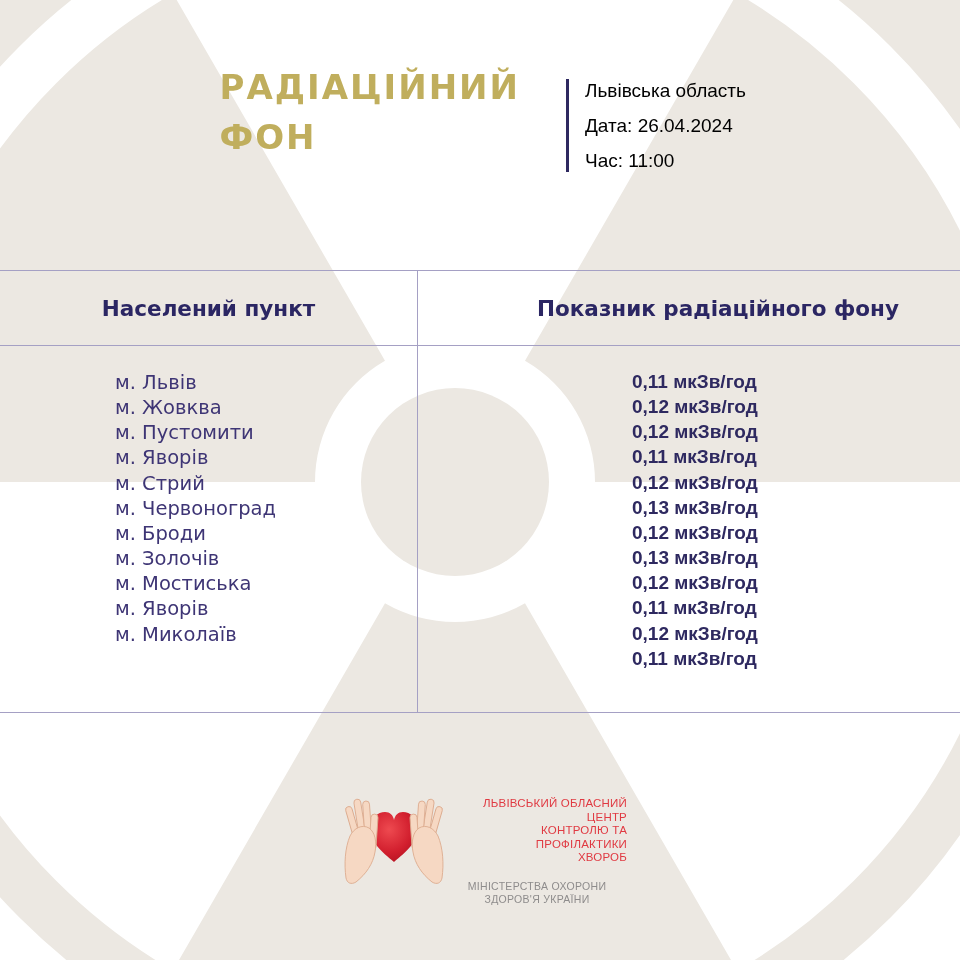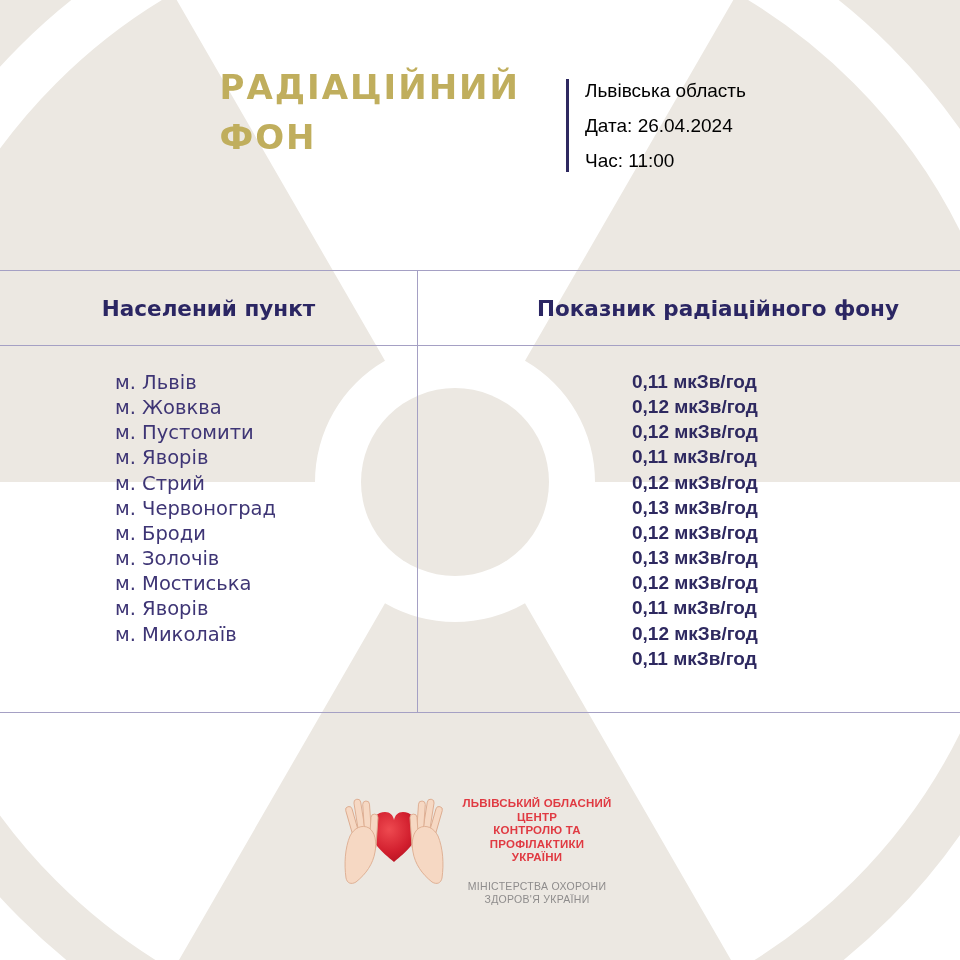--- a/index.html
+++ b/index.html
@@ -34,21 +34,21 @@
     font-size:19.5px;line-height:25.15px;color:#3e3575;
   }
   .value-col{
     position:absolute;left:632px;top:369px;
     font-size:19px;line-height:25.15px;color:#2e2960;font-weight:600;
   }
   .city-cell,.value-cell{white-space:nowrap;}
   
   .logo{position:absolute;left:342px;top:790px;width:104px;height:96px;}
   .org-block{position:absolute;left:447px;top:797px;width:180px;text-align:center;}
-  .org-line{color:#e03a42;font-weight:700;font-size:11.5px;line-height:13.5px;letter-spacing:.2px;}
+  .org-line{color:#e03a42;font-weight:400;font-size:11.5px;line-height:13.5px;letter-spacing:.2px;text-align:right;}
   .ministry-block{margin-top:15px;}
   .ministry-line{color:#8e8c8c;font-weight:500;font-size:10.5px;line-height:13px;letter-spacing:.3px;}
 </style>
 </head>
 <body>
 
 <div class="canvas">
 
   <svg class="watermark" viewBox="0 0 960 960" xmlns="http://www.w3.org/2000/svg">
     <defs>
@@ -142,20 +142,20 @@
       <rect x="15" y="9" width="6.8" height="46" rx="3.4" transform="rotate(-9 18 32)"></rect>
       <rect x="22" y="11" width="6.8" height="44" rx="3.4" transform="rotate(-4 25 33)"></rect>
       <rect x="28" y="24" width="7" height="36" rx="3.5" transform="rotate(4 31 42)"></rect>
       <path d="M4,88 C2,74 3,58 8,46 C12,38 20,34 27,38 C33,42 35,52 33,62 C31,74 24,84 14,92 C9,95 5,93 4,88 Z"></path>
     </g>
   </svg>
 
   <div class="org-block">
     <div class="org-line">ЛЬВІВСЬКИЙ ОБЛАСНИЙ ЦЕНТР</div>
     <div class="org-line">КОНТРОЛЮ ТА ПРОФІЛАКТИКИ</div>
-    <div class="org-line">УКРАЇНИ</div>
+    <div class="org-line">ХВОРОБ</div>
     <div class="ministry-block">
       <div class="ministry-line">МІНІСТЕРСТВА ОХОРОНИ</div>
       <div class="ministry-line">ЗДОРОВ'Я УКРАЇНИ</div>
     </div>
   </div>
 
 </div>
 
 </body></html>

